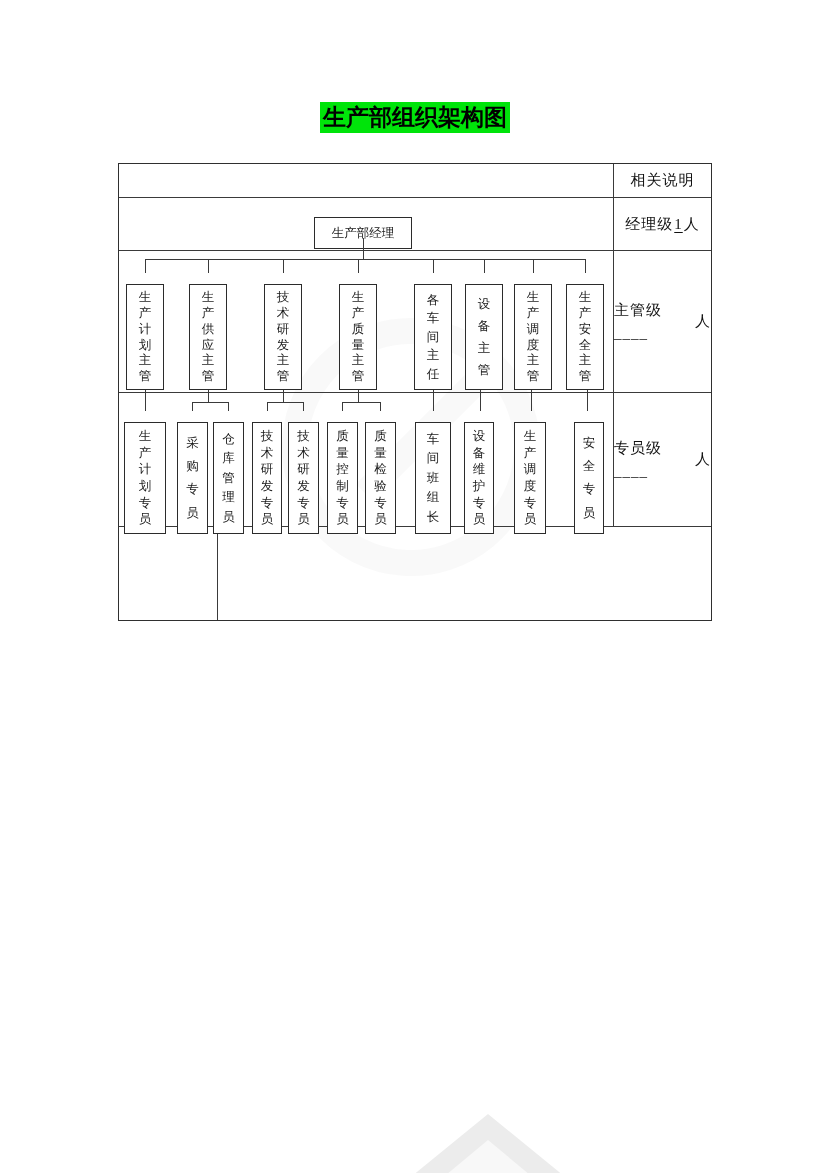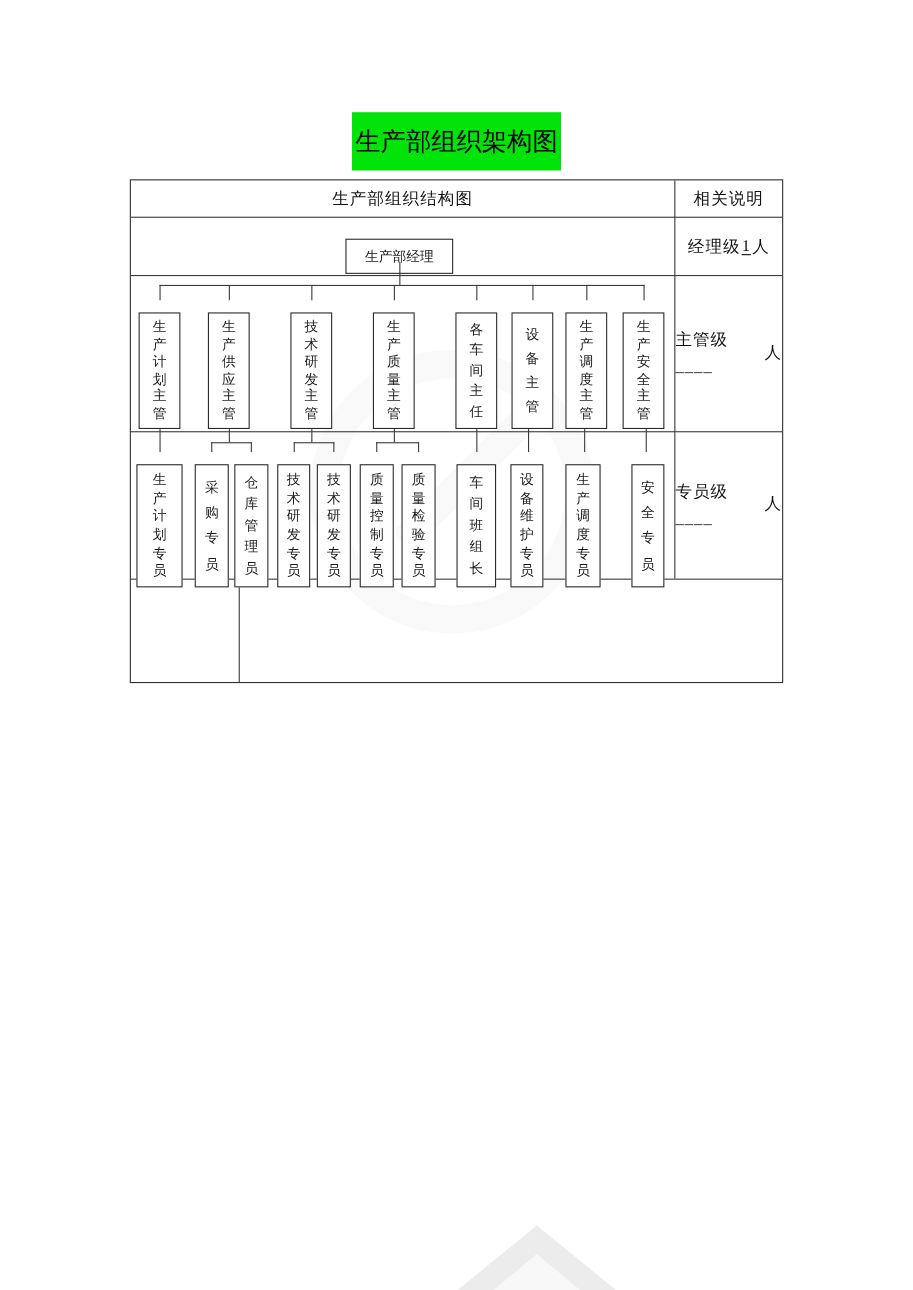--- a/index.html
+++ b/index.html
@@ -4,21 +4,21 @@
 <style>
   html,body{margin:0;padding:0;}
   body{
     width:830px;height:1173px;position:relative;background:#ffffff;
     font-family:"Liberation Serif","DejaVu Serif",serif;color:#1a1a1a;
     overflow:hidden;
   }
   
   .doc-title{
     position:absolute;top:102px;left:50%;transform:translateX(-50%);
-    font-size:23px;font-weight:normal;line-height:29px;padding:12px 3px;
+    font-size:23px;font-weight:bold;line-height:29px;padding:1px 3px;
     color:#000;white-space:nowrap;text-align:right;
   }
   
   .org-table{
     position:absolute;left:118px;top:163px;width:594px;height:458px;
     border:1px solid #2f2f2f;box-sizing:border-box;
   }
   .hline,.vline{position:absolute;background:#3a3a3a;}
   
   .cell{position:absolute;display:flex;align-items:center;justify-content:center;
@@ -72,21 +72,20 @@
 
 <div class="org-table">
 
   <div class="hline" style="left:0;top:33px;width:592px;height:1px;"></div>
   <div class="hline" style="left:0;top:86px;width:592px;height:1px;"></div>
   <div class="hline" style="left:0;top:228px;width:592px;height:1px;"></div>
   <div class="hline" style="left:0;top:362px;width:592px;height:1px;"></div>
   <div class="vline" style="left:494px;top:0;width:1px;height:362px;"></div>
   <div class="vline" style="left:98px;top:362px;width:1px;height:94px;"></div>
 
-  <div class="cell" style="left:0;top:0;width:494px;height:33px;">生产部组织结构图</div>
   <div class="cell" style="left:495px;top:0;width:97px;height:33px;">相关说明</div>
 
   <div class="cell" style="left:495px;top:34px;width:97px;height:52px;">
     <span>经理级 </span>
       <span class="u">1</span>
       <span> 人</span>
   </div>
   <div class="cell two-line" style="left:495px;top:87px;width:97px;height:141px;">
     <span>主管级____</span>
     <span>人</span>

